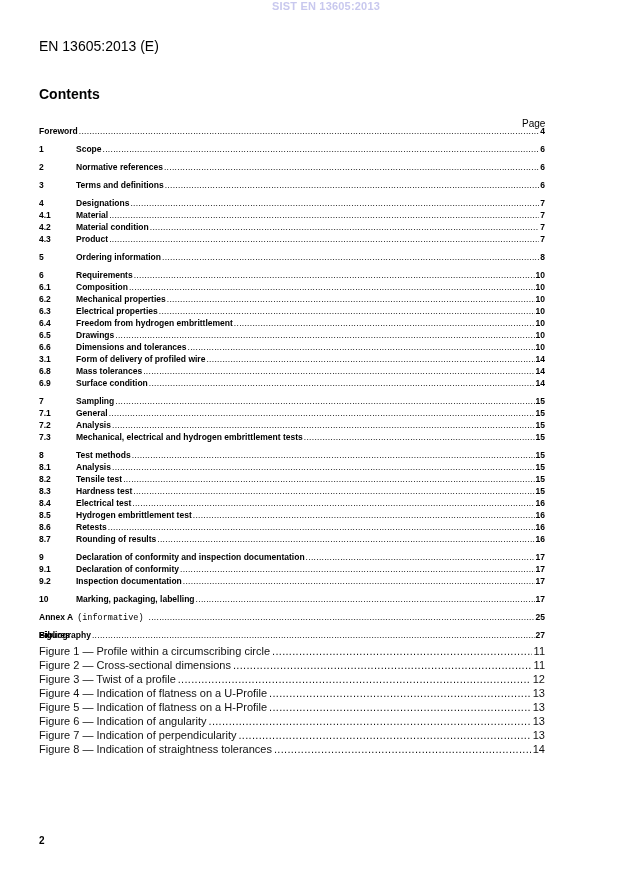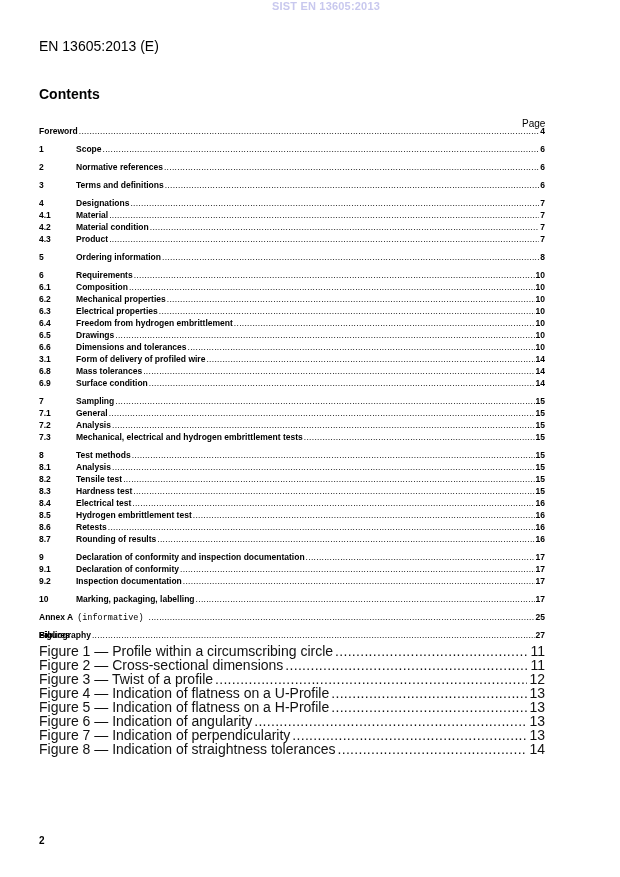--- a/index.html
+++ b/index.html
@@ -14,21 +14,21 @@
   .row { display:flex; align-items:baseline; font-size:8.5px; height:12px; line-height:12px; white-space:nowrap; }
   .row.gap { margin-top:6px; }
   .row .num { width:37px; flex:none; font-weight:bold; }
   .row .title { flex:none; font-weight:bold; }
   .row .dots { flex:1; overflow:hidden; margin:0 1px; }
   .row .dots::after { content:"......................................................................................................................................................................................................................................................................................................"; letter-spacing:0.3px; }
   .row .pg { flex:none; font-weight:bold; text-align:right; }
   .row .annex-note { font-weight:normal; margin:0 4px;font-family:Liberation Mono, monospace; }
   .figs { position:absolute; top:628px; left:39px; width:506px; }
   .figs-title { font-size:8.5px; font-weight:bold; height:14px; line-height:14px; margin-bottom:2px; }
-  .fig-row { display:flex; align-items:baseline; font-size:14px; height:14px; line-height:14px; white-space:nowrap; color:#111; }
+  .fig-row { display:flex; align-items:baseline; font-size:11px; height:14px; line-height:14px; white-space:nowrap; color:#111; }
   .fig-row .dots { flex:1; overflow:hidden; margin:0 2px; }
   .fig-row .dots::after { content:"......................................................................................................................................................................................................................................................................................................"; letter-spacing:0.3px; }
   .pagenum { position:absolute; top:835px; left:39px; font-size:10px; font-weight:bold; }
 </style>
 </head>
 <body>
 
 <div class="watermark">SIST EN 13605:2013</div>
 <div class="docid">EN 13605:2013 (E)</div>
 <div class="contents-title">Contents</div>

